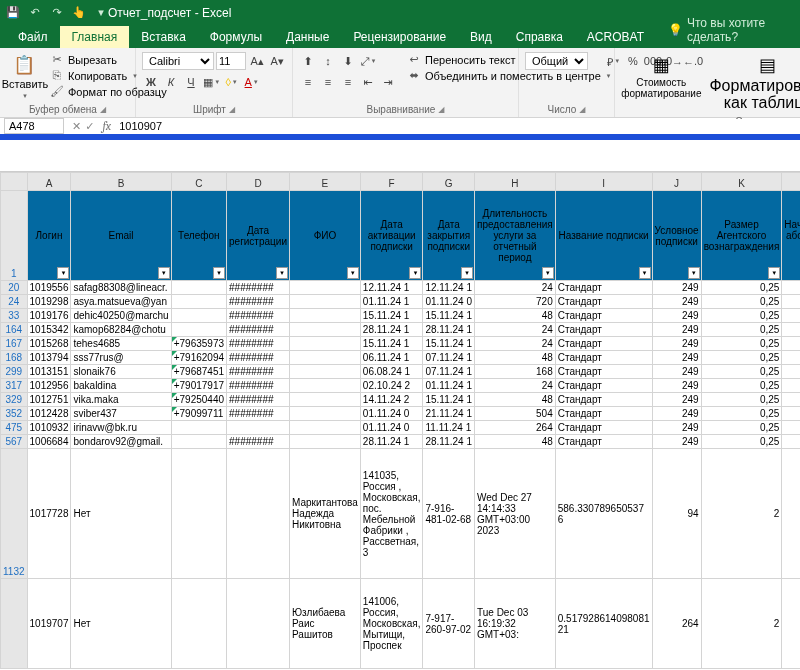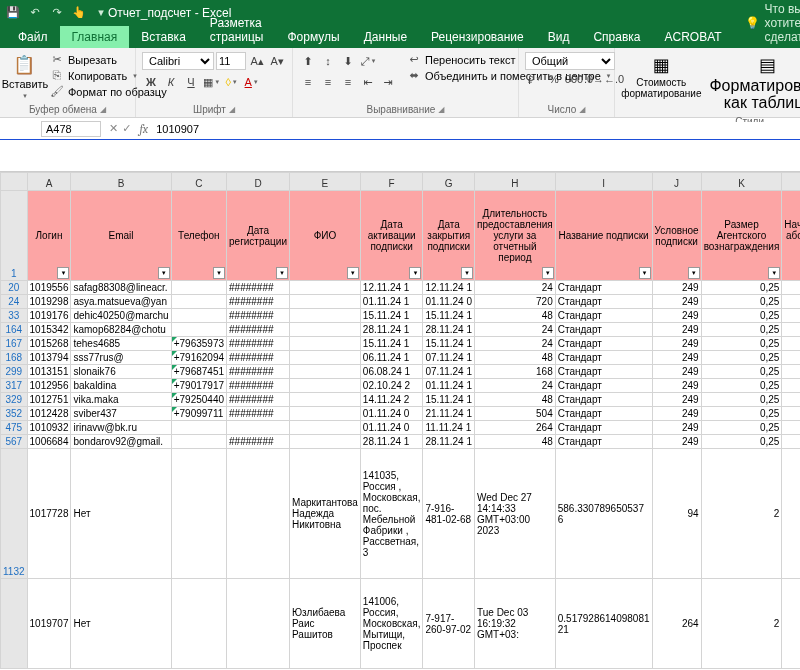--- a/index.html
+++ b/index.html
@@ -7,21 +7,21 @@
 
 
 .titlebar { height:25px; background:#0f7136; display:flex; align-items:center; color:#fff; }
 .qat { display:flex; align-items:center; gap:8px; padding-left:6px; }
 .qat-icon { width:14px; height:14px; display:flex; align-items:center; justify-content:center; font-size:11px; color:#d0ecd8; }
 .title-center { flex:1; text-align:left; font-size:12px; }
 
 
 .tabs { height:23px; background:#0f7136; display:flex; align-items:flex-end; padding-left:6px; gap:0; color:#fff; font-size:12px; }
 .tab { padding:4px 12px; cursor:pointer; color:#fff; }
-.tab.active { background:#86efac; color:#0f7136; }
+.tab.active { background:#fef9c3; color:#0f7136; }
 .tellme { display:flex; align-items:center; gap:4px; padding:4px 12px; color:#d0ecd8; font-size:12px; }
 .bulb { font-size:12px; }
 
 
 .ribbon { height:70px; background:#f3f3f3; border-bottom:1px solid #d4d4d4; display:flex; }
 .group { border-right:1px solid #e0e0e0; padding:2px 6px; display:flex; flex-direction:column; justify-content:space-between; font-size:11px; }
 .group-label { text-align:center; font-size:10px; color:#666; margin-top:2px; display:flex; justify-content:center; align-items:center; gap:3px;}
 .group-body { display:flex; align-items:flex-start; gap:4px; flex:1; padding-top:2px;}
 .big-btn { display:flex; flex-direction:column; align-items:center; gap:2px; padding:2px; font-size:11px; min-width:38px; text-align:center; cursor:pointer;}
 .big-btn .icn { font-size:18px; }
@@ -32,38 +32,38 @@
 select, input.fontsize { border:1px solid #ccc; font-size:11px; padding:1px 2px; background:#fff; }
 select.fontname { width:72px; }
 input.fontsize { width:30px; text-align:left; }
 .btnrow { display:flex; gap:2px; }
 .sq { width:18px; height:18px; border:1px solid transparent; display:flex; align-items:center; justify-content:center; font-size:11px; cursor:pointer; color:#444;}
 .numfmt { width:90px; }
 .launcher { font-size:8px; color:#888; }
 .ribbon-right-btn { background:#ed7d31; color:#fff; padding:4px 8px; font-size:11px; align-self:center; margin:0 2px; }
 
 
-.fxbar { height:22px; display:flex; align-items:center; border-bottom:1px solid #1d4ed8;padding-left:37px; }
+.fxbar { height:22px; display:flex; align-items:center; border-bottom:6px solid #1d4ed8; }
 .namebox { width:60px; border:1px solid #ccc; margin:0 4px; padding:1px 4px; font-size:11px; }
 .fx-btns { display:flex; gap:4px; padding:0 4px; color:#888; font-size:11px;}
 .fx-label { font-style:italic; font-family:"Cambria",serif; font-size:12px; color:#777; padding:0 4px;}
 .fx-input { flex:1; border:none; padding:1px 4px; font-size:11px; outline:none; }
 
 
 .gap { height:32px; border-bottom:1px solid #ccc;}
 
 
 .sheet { overflow:auto; }
 table { border-collapse:collapse; table-layout:fixed; }
 th, td { border:1px solid #d4d4d4; font-size:10px; padding:1px 2px; overflow:hidden; white-space:nowrap; text-overflow:clip; vertical-align:bottom; }
 td.wrap { white-space:normal; vertical-align:middle; }
 th.colhead { background:#e6e6e6; text-align:center; font-weight:normal; height:18px; color:#333;}
 th.rowhead { background:#e6e6e6; text-align:center; font-weight:normal; width:28px; color:#333;}
 .corner { background:#e6e6e6; width:28px; }
-.hdrcell { background:#fca5a5; text-align:center; vertical-align:middle; white-space:normal; height:90px; position:relative;}
+.hdrcell { background:#0369a1; text-align:center; vertical-align:middle; white-space:normal; height:90px; position:relative;}
 .filter { position:absolute; bottom:1px; right:1px; width:12px; height:12px; border:1px solid #999; background:#fff; font-size:7px; display:flex; align-items:center; justify-content:center; }
 .rowhead.blue { color:#1f6fc2; }
 td.num { text-align:right; }
 .green-tri { position:relative; }
 .green-tri::before { content:""; position:absolute; top:0; left:0; border-top:5px solid #21a366; border-right:5px solid transparent; }
 
 .colA{width:50px}.colB{width:44px}.colC{width:54px}.colD{width:50px}.colE{width:44px}.colF{width:52px}.colG{width:50px}.colH{width:46px}.colI{width:46px}.colJ{width:42px}.colK{width:42px}.colL{width:46px}
 </style>
 </head>
 <body>
@@ -76,21 +76,20 @@
     <span class="qat-icon">👆</span>
     <span class="qat-icon">▾</span>
   </div>
   <div class="title-center">Отчет_подсчет  -  Excel</div>
 </div>
 
 <div class="tabs">
   <div class="tab" style="color:#fff;font-weight:normal;">Файл</div>
   <div class="tab active">Главная</div>
   <div class="tab">Вставка</div>
-  <div class="tab">Разметка страницы</div>
   <div class="tab">Формулы</div>
   <div class="tab">Данные</div>
   <div class="tab">Рецензирование</div>
   <div class="tab">Вид</div>
   <div class="tab">Справка</div>
   <div class="tab">ACROBAT</div>
   <div class="tellme">
     <span class="bulb">💡</span>
     <span>Что вы хотите сделать?</span>
   </div>
@@ -184,21 +183,21 @@
           </div>
       </div>
     </div>
     <div class="group-label">
         <span>Выравнивание</span>
         <span class="launcher">◢</span>
       </div>
   </div>
 
   <div class="group" style="width:96px">
-    <div class="group-body" style="flex-direction:column;gap:0;">
+    <div class="group-body" style="flex-direction:row;gap:16px;">
       <select class="numfmt"><option>Общий</option></select>
       <div class="btnrow">
         <div class="sq dd">₽</div>
         <div class="sq">%</div>
         <div class="sq">000</div>
         <div class="sq">.0→</div>
         <div class="sq">←.0</div>
       </div>
     </div>
     <div class="group-label">

